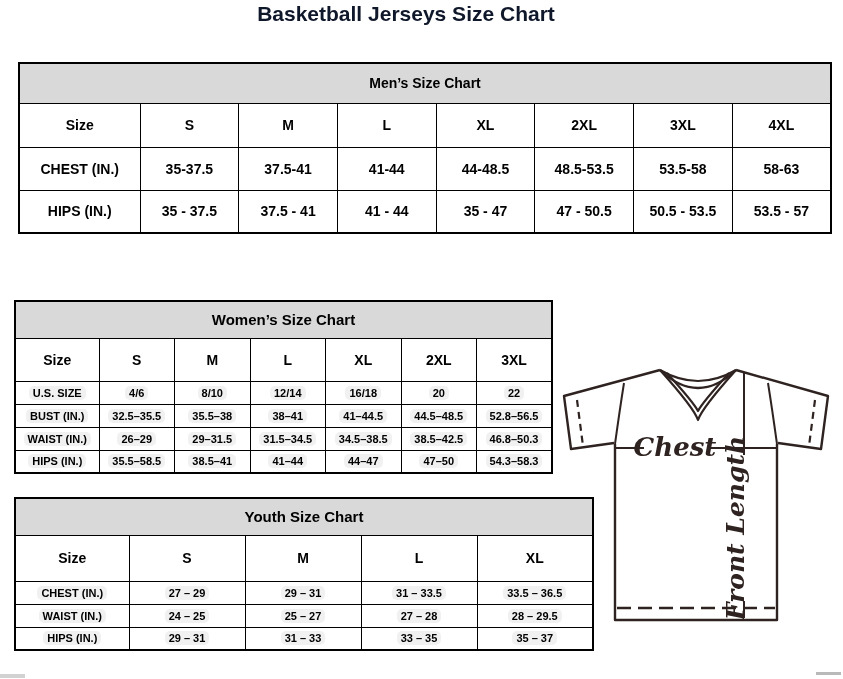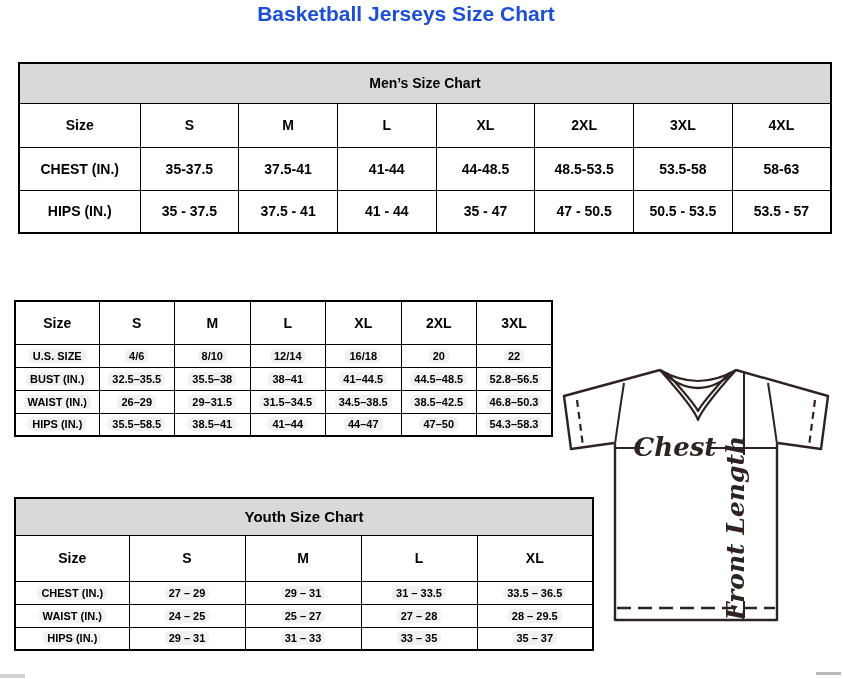--- a/index.html
+++ b/index.html
@@ -2,21 +2,21 @@
 <html><head>
 <meta charset="utf-8">
 <style>
   html,body{margin:0;padding:0;background:#ffffff;}
   .canvas{
     position:relative;width:843px;height:679px;background:#ffffff;overflow:hidden;
     font-family:"Liberation Sans",sans-serif;
   }
   .title{
     position:absolute;left:0;top:2px;width:812px;margin:0;
-    text-align:center;font-size:21px;font-weight:bold;color:#1d4ed8;
+    text-align:center;font-size:21px;font-weight:bold;color:#0f172a;
     font-family:"Liberation Sans",sans-serif;
   }
   table.tbl{
     position:absolute;border-collapse:collapse;table-layout:fixed;
     background:#fff;border:2px solid #000;
     font-weight:bold;text-align:center;color:#000;
   }
   table.tbl th,table.tbl td{border:1px solid #000;padding:0;vertical-align:middle;}
   .band{background:#d9d9d9;font-size:15px;}
   
@@ -109,20 +109,23 @@
     <colgroup>
         <col style="width:84px">
         <col>
         <col>
         <col>
         <col>
         <col>
         <col>
       </colgroup>
     <thead>
+      <tr class="band-row">
+        <th class="band" colspan="7">Women’s Size Chart</th>
+      </tr>
       <tr class="hdr">
         <th>Size</th>
         <th>S</th>
         <th>M</th>
         <th>L</th>
         <th>XL</th>
         <th>2XL</th>
         <th>3XL</th>
       </tr>
     </thead>

